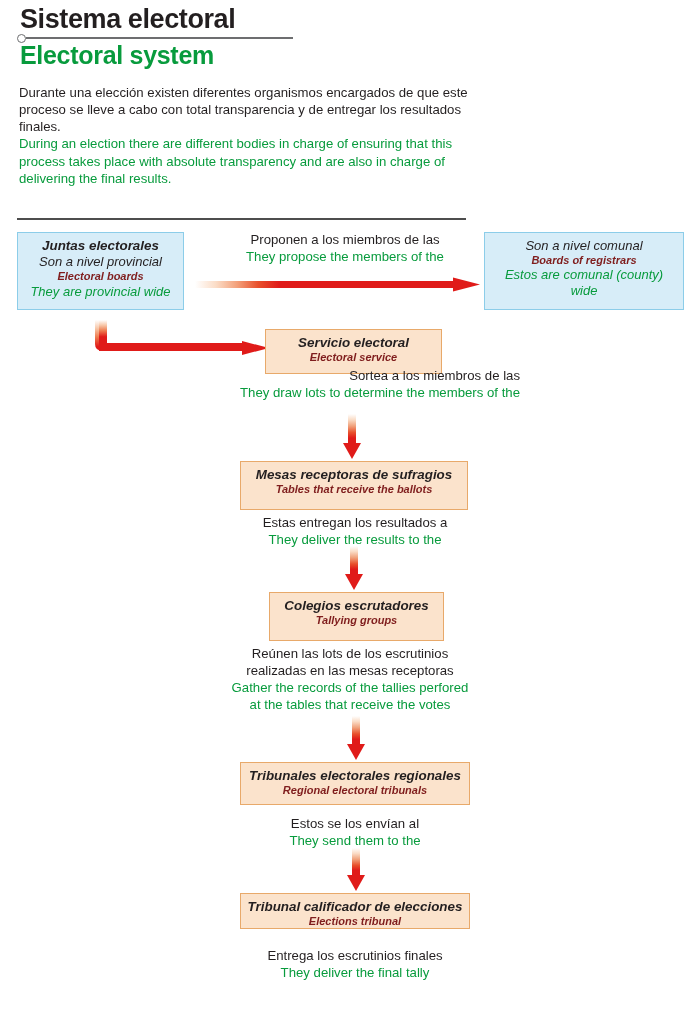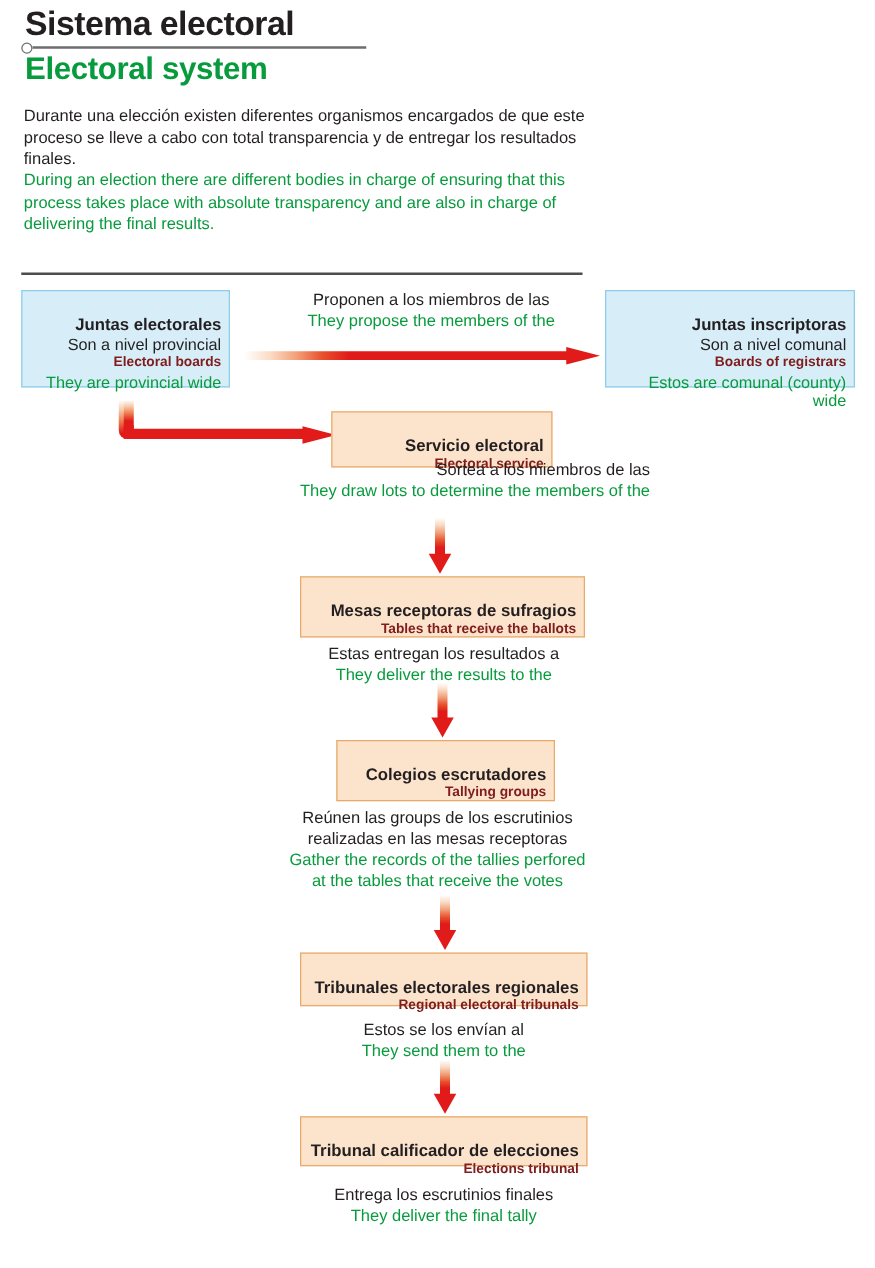--- a/index.html
+++ b/index.html
@@ -83,23 +83,24 @@
     top: 218px;
     width: 449px;
     height: 2px;
     background: #4d4d4d;
   }
 
   
   .box {
     position: absolute;
     box-sizing: border-box;
-    text-align: right;
-    padding: 19px 6px;
+    text-align: center;
+    padding: 5px 6px;
     line-height: 1.22;
+    font-style: italic;
   }
   .box .es-title { font-size: 13.4px; font-weight: bold; color: #231f20; display: block; }
   .box .es-sub   { font-size: 13.0px; font-weight: normal; color: #231f20; display: block; }
   .box .en-title { font-size: 11px; font-weight: bold; color: #7f1d1d; display: block; }
   .box .en-sub   { font-size: 13.0px; font-weight: normal; color: #089b3d; display: block; }
 
   .box.blue {
     background: #d7edf8;
     border: 1px solid #8ccde9;
   }
@@ -175,21 +176,20 @@
 <div class="divider"></div>
 
 <div class="box blue" id="box-juntas-electorales">
   <span class="es-title">Juntas electorales</span>
   <span class="es-sub">Son a nivel provincial</span>
   <span class="en-title">Electoral boards</span>
   <span class="en-sub">They are provincial wide</span>
 </div>
 
 <div class="box blue" id="box-juntas-inscriptoras">
-  <span class="es-title">Juntas inscriptoras</span>
   <span class="es-sub">Son a nivel comunal</span>
   <span class="en-title">Boards of registrars</span>
   <span class="en-sub">Estos are comunal (county) wide</span>
 </div>
 
 <div class="caption" id="caption-proponen">
   <span class="es">Proponen a los miembros de las</span>
   <span class="en">They propose the members of the</span>
 </div>
 
@@ -264,21 +264,21 @@
   <rect x="10" y="0" width="8" height="31" fill="url(#gradV1)"></rect>
   <polygon points="5,28 23,28 14,44" fill="#e01b19"></polygon>
 </svg>
 
 <div class="box peach" id="box-colegios">
   <span class="es-title">Colegios escrutadores</span>
   <span class="en-title">Tallying groups</span>
 </div>
 
 <div class="caption" id="caption-reunen">
-  <span class="es">Reúnen las groups de los escrutinios</span>
+  <span class="es">Reúnen las lots de los escrutinios</span>
   <span class="es">realizadas en las mesas receptoras</span>
   <span class="en">Gather the records of the tallies perfored</span>
   <span class="en">at the tables that receive the votes</span>
 </div>
 
 <svg class="arrow" id="arrow-down-3" viewBox="0 0 28 45">
   <rect x="10" y="0" width="8" height="31" fill="url(#gradV1)"></rect>
   <polygon points="5,28 23,28 14,44" fill="#e01b19"></polygon>
 </svg>
 

